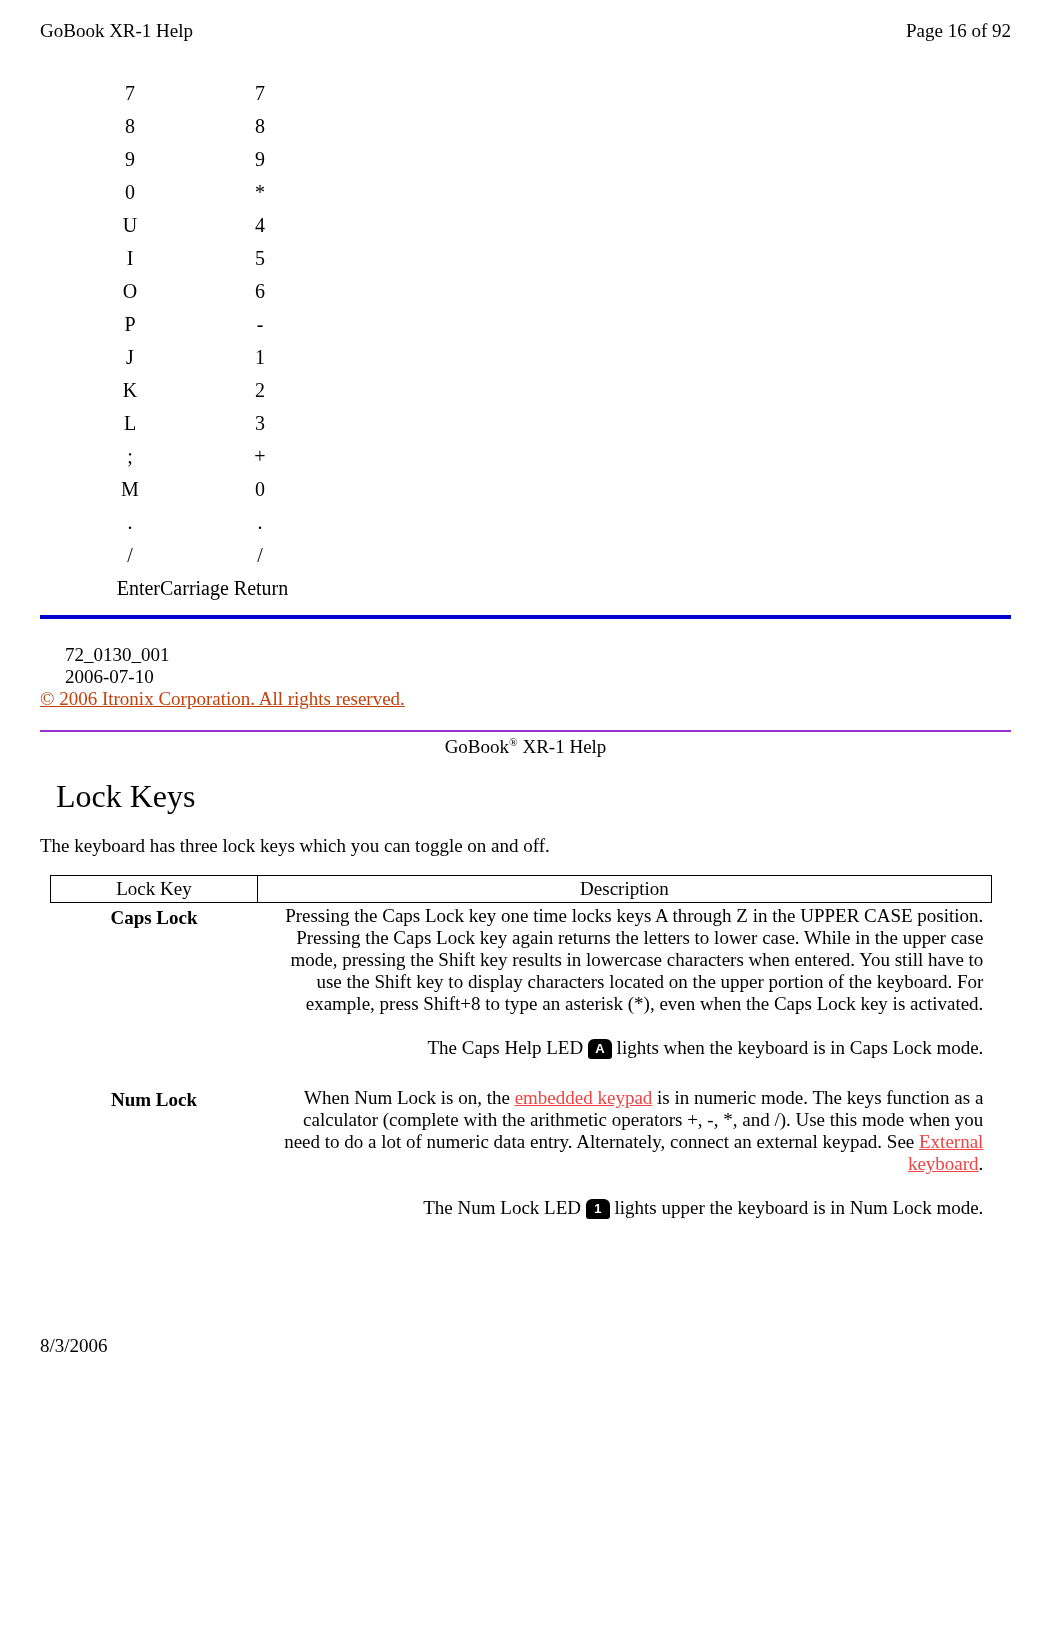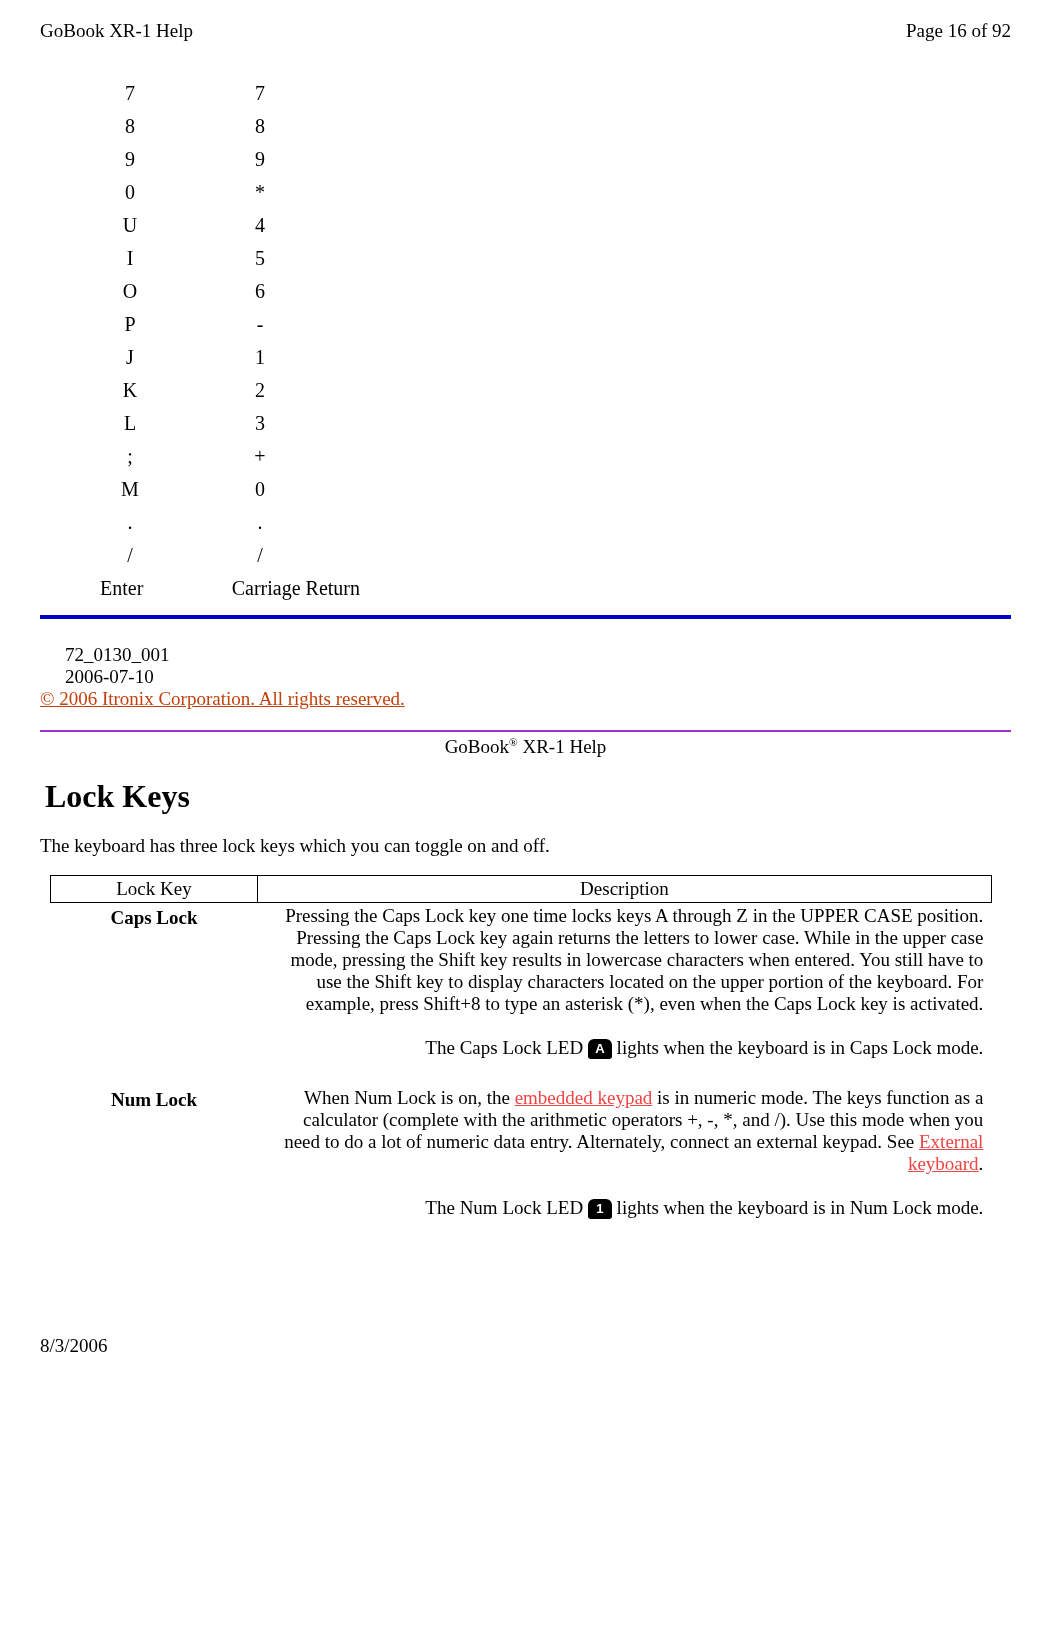--- a/index.html
+++ b/index.html
@@ -7,29 +7,29 @@
       font-family: "Times New Roman", Times, serif;
       margin: 0;
       padding: 20px 40px;
       color: #000;
     }
     .header { display: flex; justify-content: space-between; font-size: 19px; margin-bottom: 40px; }
     .key-table { margin-left: 60px; font-size: 20px; }
     .key-table .row { display: flex; margin-bottom: 10px; }
     .key-table .col1 { width: 60px; text-align: center; }
     .key-table .col2 { width: 200px; text-align: center; }
-    .key-table .row-wide .col1 { width: 60px; text-align: left; }
-    .key-table .row-wide .col2 { width: 200px; text-align: right; }
+    .key-table .row-wide .col1 { width: 60px; text-align: right; }
+    .key-table .row-wide .col2 { width: 200px; text-align: left; }
     hr.blue { border: none; border-top: 4px solid #0000cc; margin: 15px 0 25px; }
     .doc-id { font-size: 19px; margin-left: 25px; }
     .copy-link { color: #c2410c; text-decoration: underline; font-size: 19px; }
     hr.purple { border: none; border-top: 2px solid #9933cc; margin-top: 20px; margin-bottom: 4px; }
     .gobook { text-align: center; font-size: 19px; margin-bottom: 18px; }
     .gobook sup { font-size: 0.6em; }
-    h1 { font-size: 32px; font-weight: bold; margin: 20px 5px; }
+    h1 { font-size: 32px; font-weight: normal; margin: 20px 16px; }
     .intro { font-size: 19px; margin-bottom: 18px; }
     .lock-table { border-collapse: collapse; width: 97%; margin-left: 10px; font-size: 19px; }
     .lock-table td, .lock-table th { border: 1px solid #000; padding: 2px 8px; vertical-align: top; text-align: center; font-weight: normal; }
     .lock-table th { font-size: 19px; }
     .lock-table .label { font-weight: bold; border: none; padding-top: 4px; }
     .lock-table .desc { border: none; text-align: right; padding-bottom: 25px; }
     .lock-table tr.bodyrow td { border: none; }
     .led-icon { display: inline-flex; align-items: center; justify-content: center; width: 24px; height: 20px; background: #000; color: #fff; border-radius: 6px 6px 3px 3px; font-size: 13px; font-weight: bold; vertical-align: middle; font-family: Arial, sans-serif; position: relative; top: -1px; }
     .inline-link { color: #ef4444; text-decoration: underline; }
     .footer { display: flex; justify-content: space-between; font-size: 19px; margin-top: 90px; }
@@ -126,28 +126,28 @@
 <table class="lock-table">
   <tbody>
       <tr>
     <th style="width:22%;">Lock Key</th>
     <th>Description</th>
   </tr>
   <tr class="bodyrow">
     <td class="label">Caps Lock</td>
     <td class="desc">
       <span>Pressing the Caps Lock key one time locks keys A through Z in the UPPER CASE position. Pressing the Caps Lock key again returns the letters to lower case. While in the upper case mode, pressing the Shift key results in lowercase characters when entered. You still have to use the Shift key to display characters located on the upper portion of the keyboard. For example, press Shift+8 to type an asterisk (*), even when the Caps Lock key is activated.</span><br><br>
-      <span>The Caps Lock LED </span><span class="led-icon">A</span><span> lights when the keyboard is in Caps Lock mode.</span>
+      <span>The Caps Help LED </span><span class="led-icon">A</span><span> lights when the keyboard is in Caps Lock mode.</span>
     </td>
   </tr>
   <tr class="bodyrow">
     <td class="label">Num Lock</td>
     <td class="desc">
       <span>When Num Lock is on, the </span><a href="#" class="inline-link">embedded keypad</a><span> is in numeric mode. The keys function as a calculator (complete with the arithmetic operators +, -, *, and /). Use this mode when you need to do a lot of numeric data entry. Alternately, connect an external keypad. See </span><a href="#" class="inline-link">External keyboard</a><span>.</span><br><br>
-      <span>The Num Lock LED </span><span class="led-icon">1</span><span> lights when the keyboard is in Num Lock mode.</span>
+      <span>The Num Lock LED </span><span class="led-icon">1</span><span> lights upper the keyboard is in Num Lock mode.</span>
     </td>
   </tr>
 </tbody>
   </table>
 
 <div class="footer">
   <span>8/3/2006</span>
 </div>
 
 

